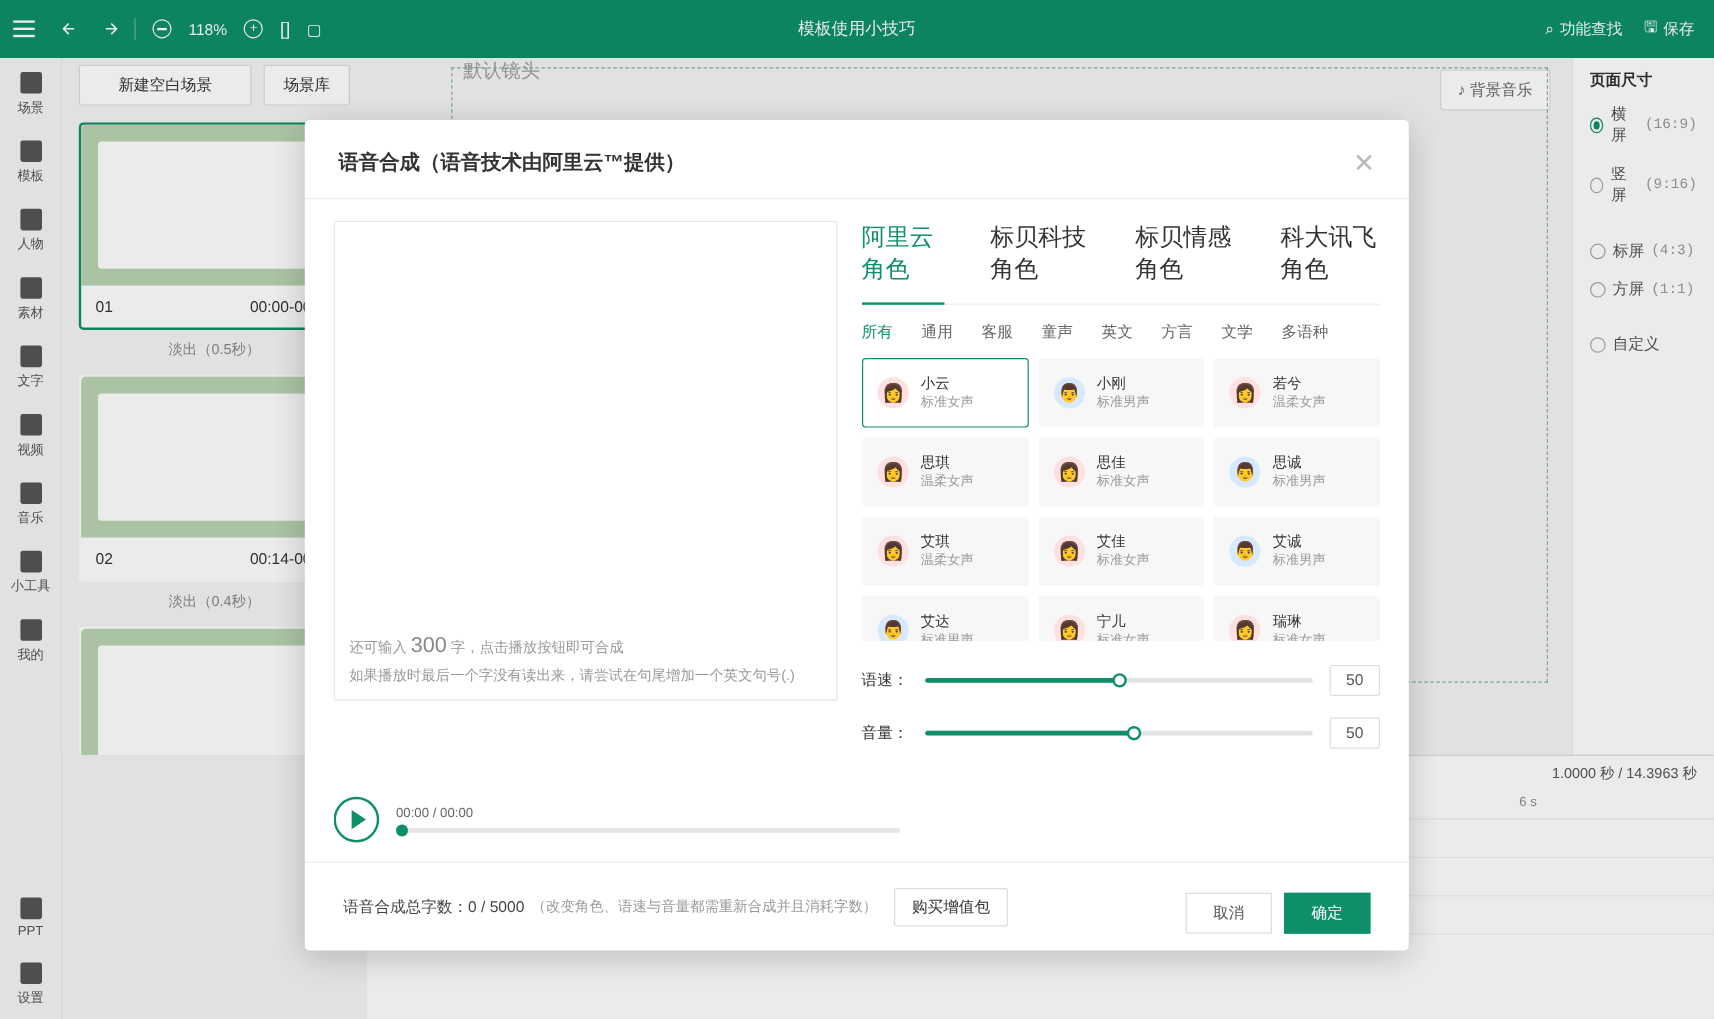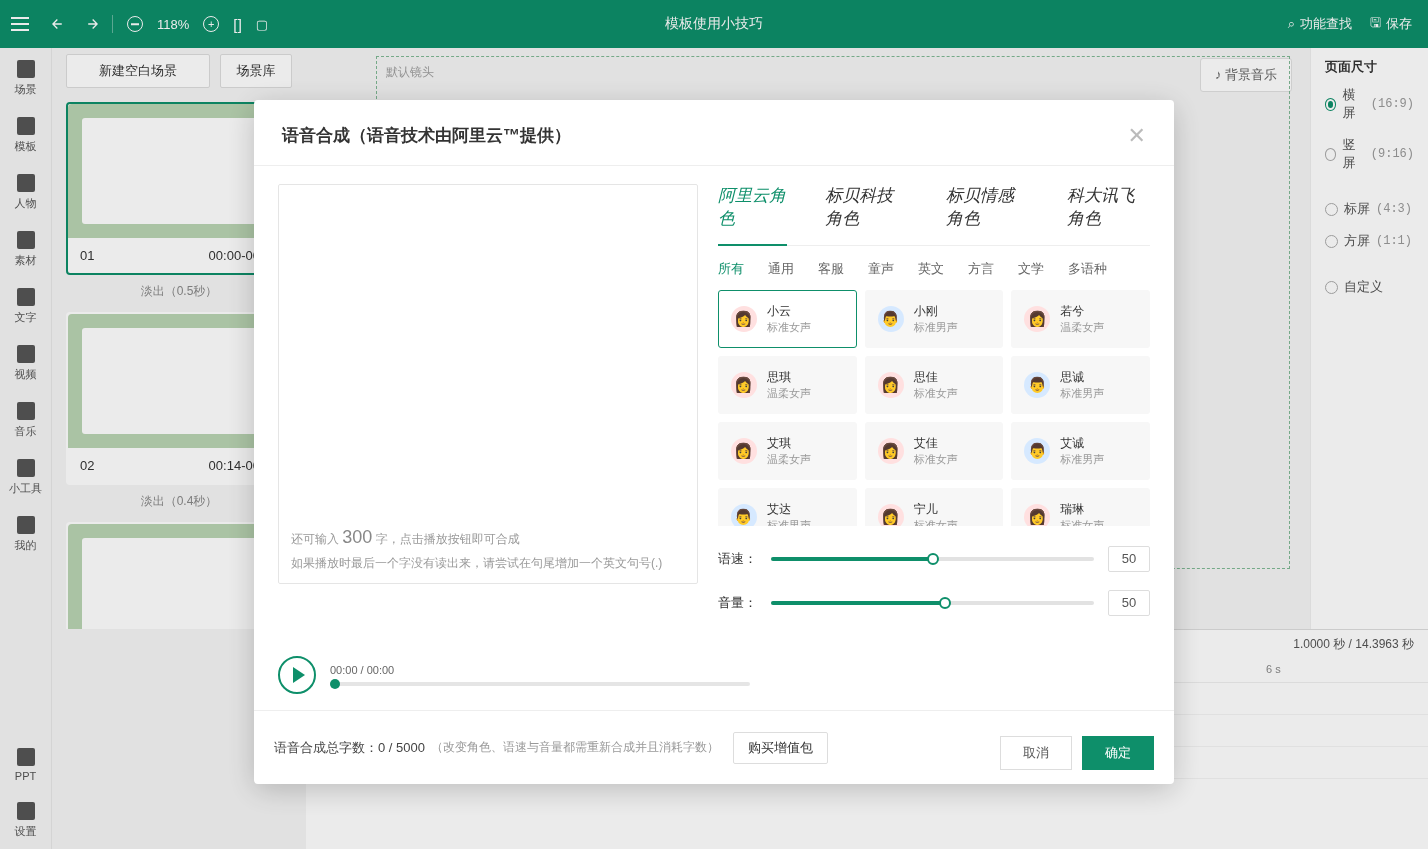--- a/index.html
+++ b/index.html
@@ -36,21 +36,21 @@
 .scene-card.sel{border-color:#0e8f6a;}
 .scene-thumb{height:134px;background:#b9d4b2;padding:14px;position:relative;border-radius:4px 4px 0 0;}
 .scene-thumb .inner{background:#fff;height:100%;border-radius:3px;display:flex;}
 .footer-row{display:flex;justify-content:space-between;padding:10px 12px;font-size:13px;}
 .transition{text-align:center;color:#888;font-size:12px;margin:6px 0 12px;}
 
 
 .canvas-area{position:absolute;top:40px;left:306px;right:118px;bottom:220px;background:#f5f5f5;overflow:hidden;}
 .canvas-inner{position:absolute;inset:16px 20px 60px 70px;border:1px dashed #7fb894;}
 .bg-music{position:absolute;top:18px;right:18px;background:#fff;border:1px solid #e0e0e0;border-radius:3px;padding:7px 14px;font-size:13px;color:#666;}
-.lens-label{position:absolute;top:24px;left:80px;color:#9f9f9f;font-size:12px;}
+.lens-label{position:absolute;top:9px;left:80px;color:#9f9f9f;font-size:16px;}
 
 
 .rightpanel{position:absolute;top:40px;right:0;width:118px;bottom:220px;background:#fff;border-left:1px solid #eee;padding:18px 14px;font-size:13px;font-family:Liberation Mono, monospace;}
 .rsec-title{font-weight:600;margin-bottom:10px;}
 .radio-row{display:flex;align-items:center;gap:6px;margin-bottom:14px;color:#555;}
 .radio{width:13px;height:13px;border:1.5px solid #aaa;border-radius:50%;position:relative;display:inline-block;}
 .radio.on{border-color:#0e8f6a;}
 .radio.on::after{content:"";position:absolute;inset:2px;background:#0e8f6a;border-radius:50%;}
 .dim{color:#999;font-size:12px;}
 
@@ -72,21 +72,21 @@
 .modal{position:fixed;top:100px;left:50%;transform:translateX(-50%);width:920px;background:#fff;border-radius:4px;box-shadow:0 6px 30px rgba(0,0,0,.2);z-index:60;}
 .m-head{padding:24px 28px 18px;border-bottom:1px solid #eee;display:flex;align-items:center;}
 .m-title{font-size:17px;font-weight:600;color:#333;}
 .m-close{margin-left:auto;color:#bbb;font-size:22px;cursor:pointer;line-height:1;}
 .m-body{padding:18px 24px;display:flex;gap:20px;}
 .text-box{width:420px;height:400px;border:1px solid #e5e5e5;border-radius:2px;position:relative;}
 .hints{position:absolute;bottom:10px;left:12px;right:12px;font-size:12px;color:#999;line-height:1.7;}
 .hints .big{font-size:18px;font-weight:400;color:#888;}
 .voice-side{flex:1;min-width:0;}
 .vtabs{display:flex;gap:38px;border-bottom:1px solid #eee;}
-.vtab{padding:0 0 14px;color:#333;font-size:17px;cursor:pointer;font-style:italic;}
+.vtab{padding:0 0 14px;color:#333;font-size:20px;cursor:pointer;}
 .vtab.on{color:#0e8f6a;border-bottom:2px solid #0e8f6a;margin-bottom:-1px;}
 .subtabs{display:flex;gap:24px;margin:14px 0 12px;font-size:13px;}
 .subtabs span{color:#666;cursor:pointer;}
 .subtabs span.on{color:#0e8f6a;}
 .voice-grid{display:grid;grid-template-columns:repeat(3,1fr);gap:8px;max-height:236px;overflow:auto;}
 .vcard{height:58px;background:#f7f7f7;border-radius:3px;display:flex;align-items:center;padding:0 12px;gap:10px;cursor:pointer;border:1px solid transparent;}
 .vcard.sel{border:1px solid #0e8f6a;background:#fff;}
 .avatar{width:26px;height:26px;border-radius:50%;display:flex;align-items:center;justify-content:center;font-size:15px;}
 .avatar.f{background:#ffe0e0;}
 .avatar.m{background:#d6e9ff;}
@@ -99,21 +99,21 @@
 .sl-row .fill{position:absolute;left:0;top:0;bottom:0;width:50%;background:#0e8f6a;border-radius:3px;}
 .sl-row .handle{position:absolute;left:50%;top:50%;width:12px;height:12px;border-radius:50%;border:2px solid #0e8f6a;background:#fff;transform:translate(-50%,-50%);}
 .sl-row .valbox{width:42px;height:26px;border:1px solid #ddd;border-radius:2px;text-align:center;line-height:24px;color:#555;}
 .play-row{padding:4px 24px 16px;display:flex;align-items:center;gap:14px;}
 .playbtn{width:38px;height:38px;border:2px solid #0e8f6a;border-radius:50%;display:flex;align-items:center;justify-content:center;}
 .tri{width:0;height:0;border-left:12px solid #0e8f6a;border-top:8px solid transparent;border-bottom:8px solid transparent;margin-left:3px;}
 .time-pb{flex:0 0 420px;}
 .time-t{font-size:11px;color:#666;margin-bottom:6px;}
 .pb{height:4px;background:#e5e5e5;border-radius:3px;position:relative;}
 .pb .dot{position:absolute;left:0;top:50%;width:10px;height:10px;border-radius:50%;background:#0e8f6a;transform:translate(0,-50%);}
-.m-foot{border-top:1px solid #eee;padding:14px 20px;display:flex;align-items:center;}
+.m-foot{border-top:1px solid #eee;padding:14px 32px;display:flex;align-items:center;}
 .m-foot .count{font-size:13px;color:#444;}
 .m-foot .note{color:#999;margin-left:6px;font-size:12px;}
 .buy{margin-left:14px;border:1px solid #ddd;padding:6px 14px;border-radius:2px;font-size:13px;}
 .f-right{margin-left:auto;display:flex;gap:10px;}
 .mbtn{padding:7px 22px;border-radius:0;font-size:13px;cursor:pointer;margin-top:11px;}
 .mbtn.g{border:1px solid #ddd;color:#555;}
 .mbtn.p{background:#0e8f6a;color:#fff;border:1px solid #0e8f6a;}
 
 svg{display:block;}
 </style>

